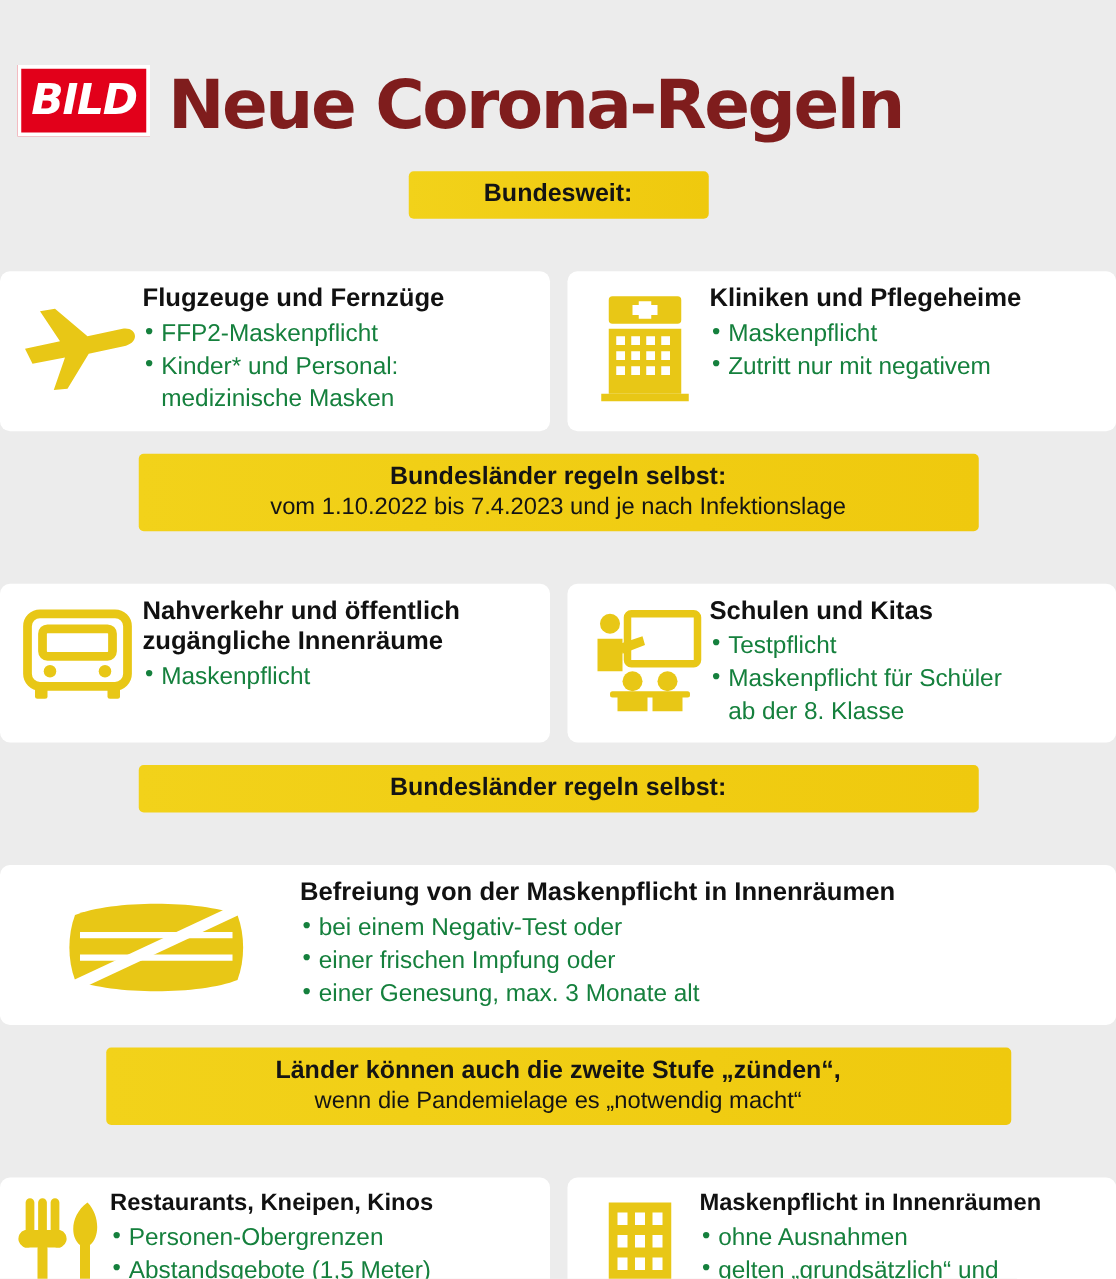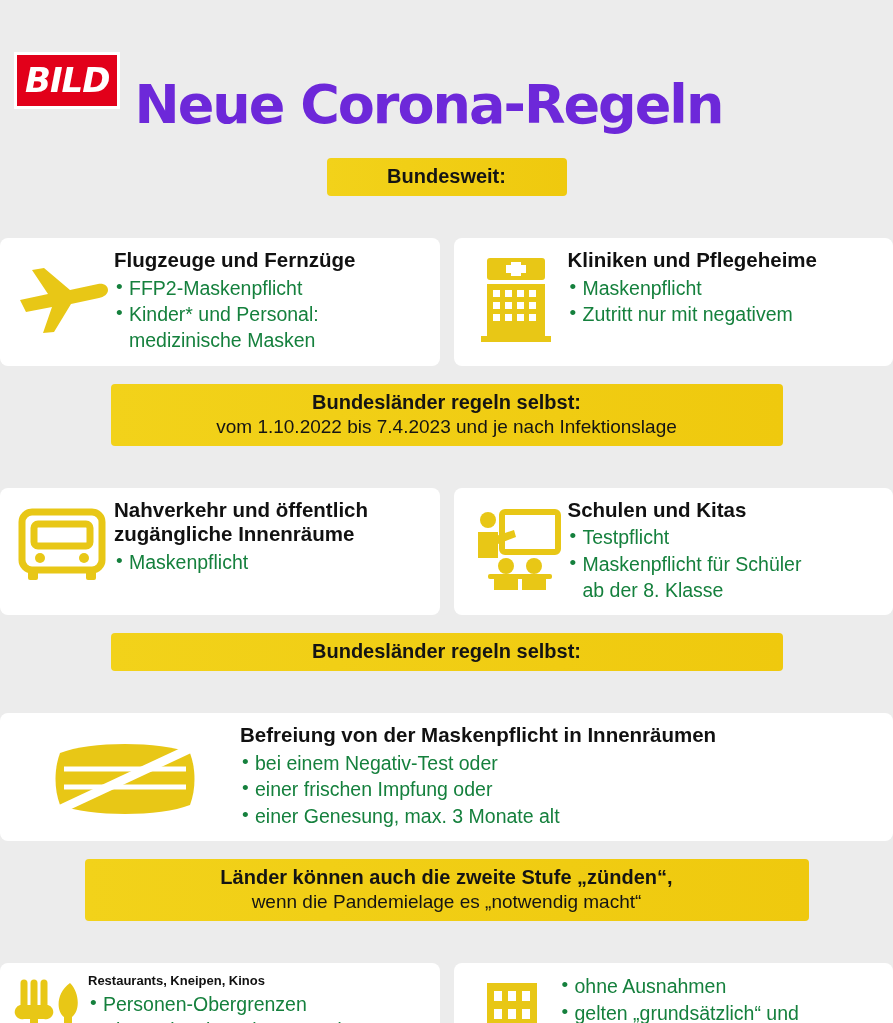--- a/index.html
+++ b/index.html
@@ -40,23 +40,22 @@
     padding: 8px 8px 9px 8px;
     letter-spacing: -1px;
     border: 3px solid #ffffff;
     margin-right: 14px;
   }
   .title {
     font-family: "DejaVu Sans", sans-serif;
     font-weight: bold;
     font-size: 54px;
     letter-spacing: -2px;
-    color: #6d28d9;
+    color: #7f1d1d;
     white-space: nowrap;
-    margin-top: 21px;
   }
 
   
   .banner {
     background: linear-gradient(to right, #f2d21a, #efc90e);
     text-align: center;
     border-radius: 4px;
     padding: 7px 10px 8px 10px;
     margin: 0 auto;
     font-weight: bold;
@@ -100,21 +99,21 @@
     padding-top: 6px;
   }
   .card-body { flex: 1 1 auto; min-width: 0; }
   .card-title {
     font-weight: bold;
     font-size: 20.5px;
     color: #111111;
     line-height: 1.2;
     margin-bottom: 3px;
   }
-  .card-title.small { font-size: 13px; }
+  .card-title.small { font-size: 19px; }
   ul.bullets {
     list-style: none;
     margin: 0;
     padding: 0;
   }
   ul.bullets li {
     font-size: 19.5px;
     line-height: 1.3;
     color: #15803d;
     padding-left: 15px;
@@ -322,20 +321,21 @@
               <rect x="23" y="48" width="8" height="10"></rect>
                 <rect x="37" y="48" width="8" height="10"></rect>
                 <rect x="51" y="48" width="8" height="10"></rect>
               <rect x="23" y="66" width="8" height="10"></rect>
                 <rect x="51" y="66" width="8" height="10"></rect>
               <rect x="36" y="66" width="10" height="22"></rect>
             </g>
           </svg>
         </div>
         <div class="card-body">
+          <div class="card-title small">Maskenpflicht in Innenräumen</div>
           <ul class="bullets">
             <li>ohne Ausnahmen</li>
             <li>gelten „grundsätzlich“ und</li>
           </ul>
         </div>
       </div>
     </div>
   </div>
 
 </div>

